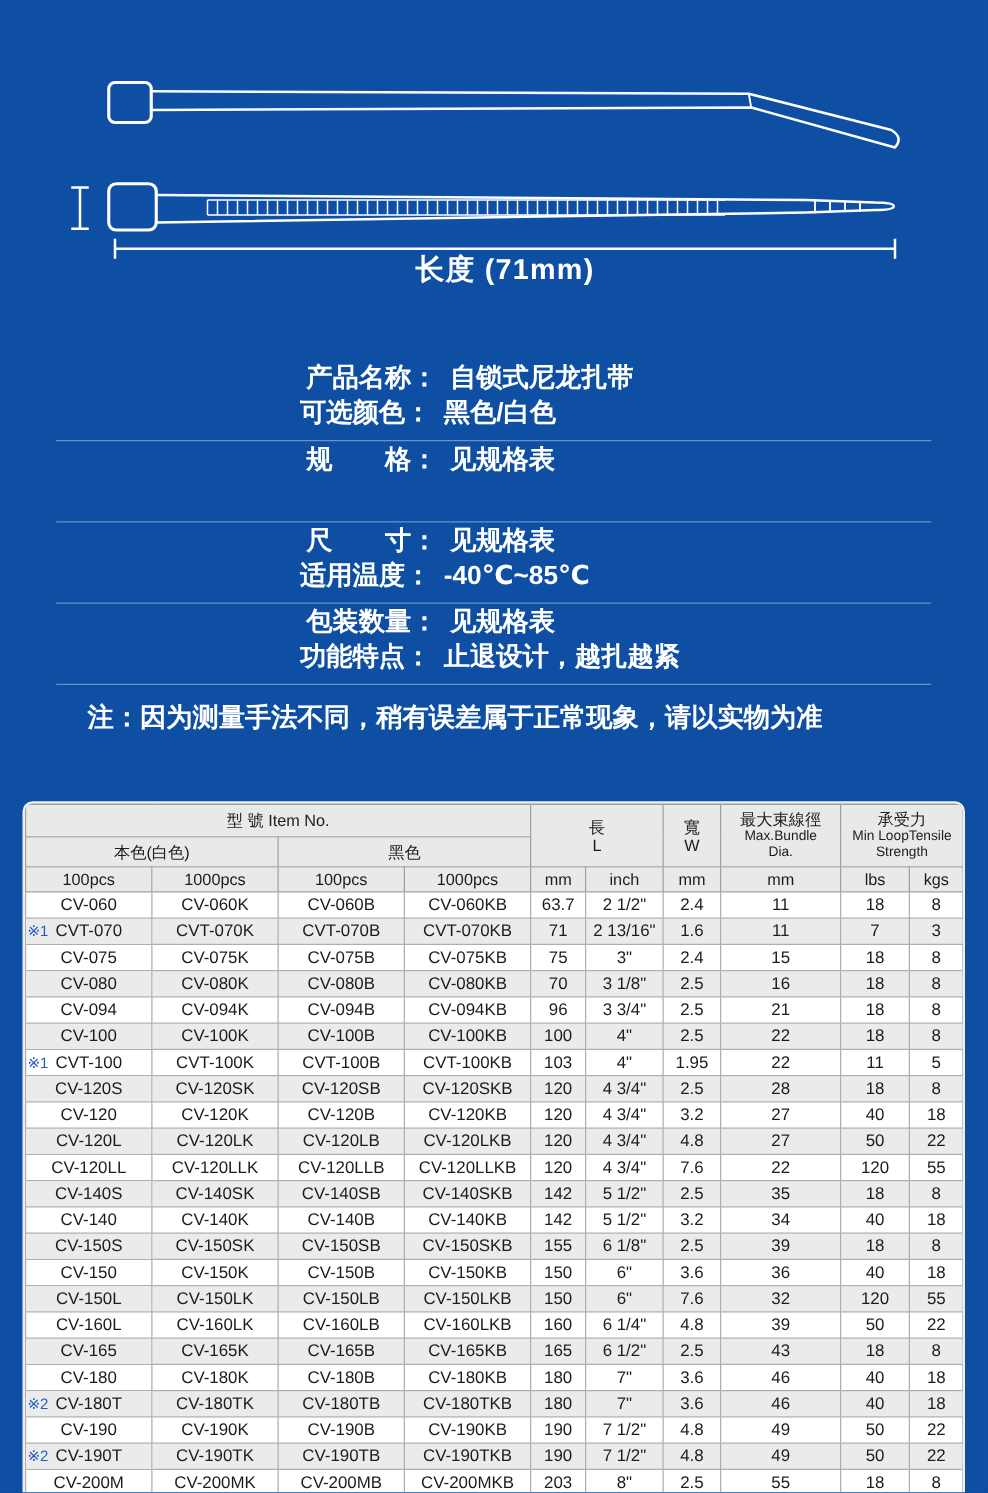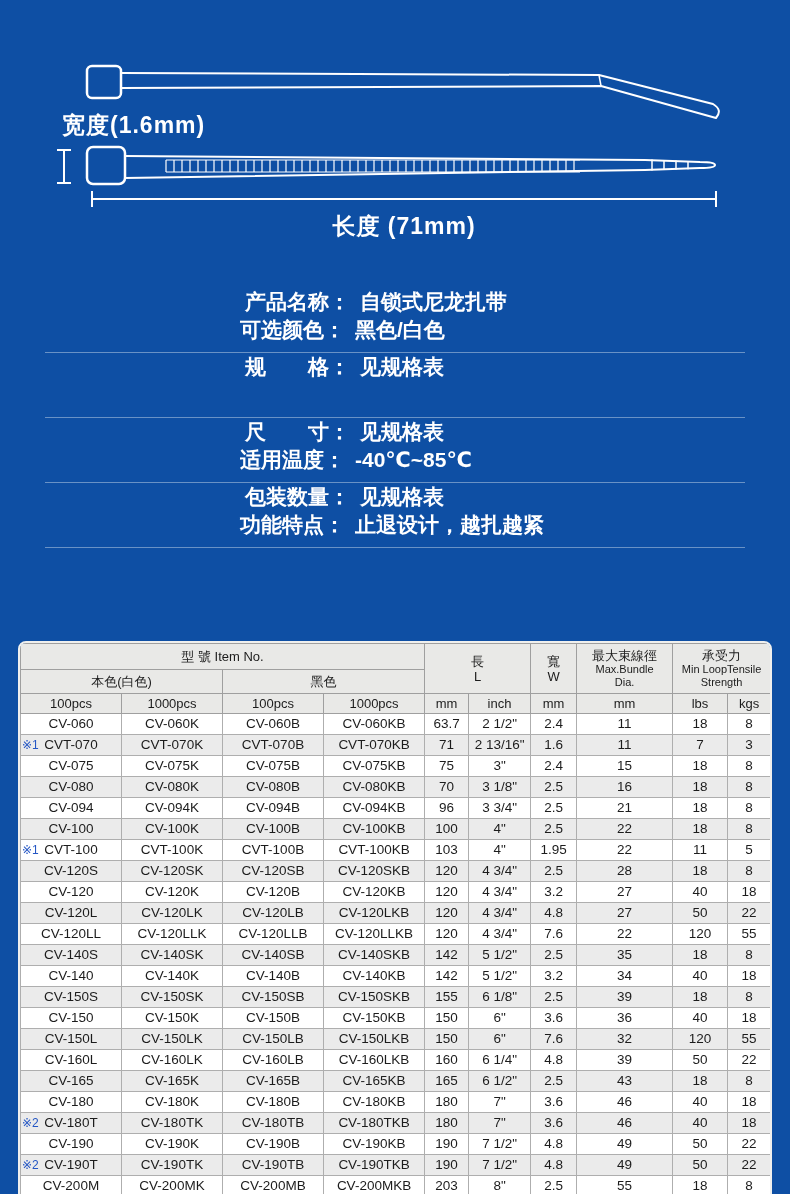--- a/index.html
+++ b/index.html
@@ -9,21 +9,21 @@
     background:#0e4fa4; overflow:hidden;
     font-family:"Liberation Sans","DejaVu Sans",sans-serif;
   }
   
   .diagram-svg { position:absolute; left:0; top:0; width:790px; height:270px; }
   .diagram-label {
     position:absolute; color:#ffffff; font-weight:bold;
     font-size:23px; letter-spacing:1px; white-space:nowrap;
   }
   .width-label { left:62px; top:110px; }
-  .length-label { left:92px; top:211px; width:624px; text-align:center; }
+  .length-label { left:92px; top:200px; width:624px; text-align:center; }
   
   .specs { position:absolute; left:45px; top:288px; width:700px; }
   .spec-row {
     display:flex; height:65px; align-items:center;
     border-bottom:1px solid rgba(255,255,255,0.38);
     flex-direction:column;
   }
   .spec-cell { display:flex; align-items:center; white-space:nowrap; }
   .spec-cell.left  { width:350px; padding-left:25px; }
   .spec-cell.right { width:350px; padding-left:20px; }
@@ -77,21 +77,20 @@
     <g>
       <path d="M64 150 V183 M57 150 H71 M57 183 H71" stroke-width="2"></path>
       <rect x="87" y="147" width="38" height="37" rx="6" stroke-width="2.5"></rect>
       <path d="M125 156 L645 160 M125 178 L645 170" stroke-width="2"></path>
       <path d="M645 160 L700 162 Q715 162 715 165 Q715 168 700 168 L645 170" stroke-width="2"></path>
       <path d="M652 159.5 V170.5 M664 160 V170 M676 160.5 V169.5 M688 161 V169.3" stroke-width="1.5"></path>
       <path id="teeth-path" stroke-width="1.2" d="M166 160 H580 M166 172 H580 M166 160 V172 M174 160 V172 M182 160 V172 M190 160 V172 M198 160 V172 M206 160 V172 M214 160 V172 M222 160 V172 M230 160 V172 M238 160 V172 M246 160 V172 M254 160 V172 M262 160 V172 M270 160 V172 M278 160 V172 M286 160 V172 M294 160 V172 M302 160 V172 M310 160 V172 M318 160 V172 M326 160 V172 M334 160 V172 M342 160 V172 M350 160 V172 M358 160 V172 M366 160 V172 M374 160 V172 M382 160 V172 M390 160 V172 M398 160 V172 M406 160 V172 M414 160 V172 M422 160 V172 M430 160 V172 M438 160 V172 M446 160 V172 M454 160 V172 M462 160 V172 M470 160 V172 M478 160 V172 M486 160 V172 M494 160 V172 M502 160 V172 M510 160 V172 M518 160 V172 M526 160 V172 M534 160 V172 M542 160 V172 M550 160 V172 M558 160 V172 M566 160 V172 M574 160 V172 "></path>
     </g>
     <path d="M92 191 V207 M716 191 V207 M92 199 H716" stroke-width="2"></path>
   </svg>
-  <div class="diagram-label width-label">宽度(1.6mm)</div>
   <div class="diagram-label length-label">长度 (71mm)</div>
 
   <div class="specs">
     <div class="spec-row">
       <div class="spec-cell left">
         <span class="spec-label">产品名称：</span>
         <span class="spec-value">自锁式尼龙扎带</span>
       </div>
       <div class="spec-cell right">
         <span class="spec-label">可选颜色：</span>
@@ -119,20 +118,21 @@
         <span class="spec-label">包装数量：</span>
         <span class="spec-value">见规格表</span>
       </div>
       <div class="spec-cell right">
         <span class="spec-label">功能特点：</span>
         <span class="spec-value">止退设计，越扎越紧</span>
       </div>
     </div>
   </div>
 
+  <div class="note">注：因为测量手法不同，稍有误差属于正常现象，请以实物为准</div>
 
   <div class="table-wrap">
     <table class="spec-table">
       <colgroup>
         <col style="width:101px">
           <col style="width:101px">
           <col style="width:101px">
           <col style="width:101px">
         <col style="width:44px">
           <col style="width:62px">

